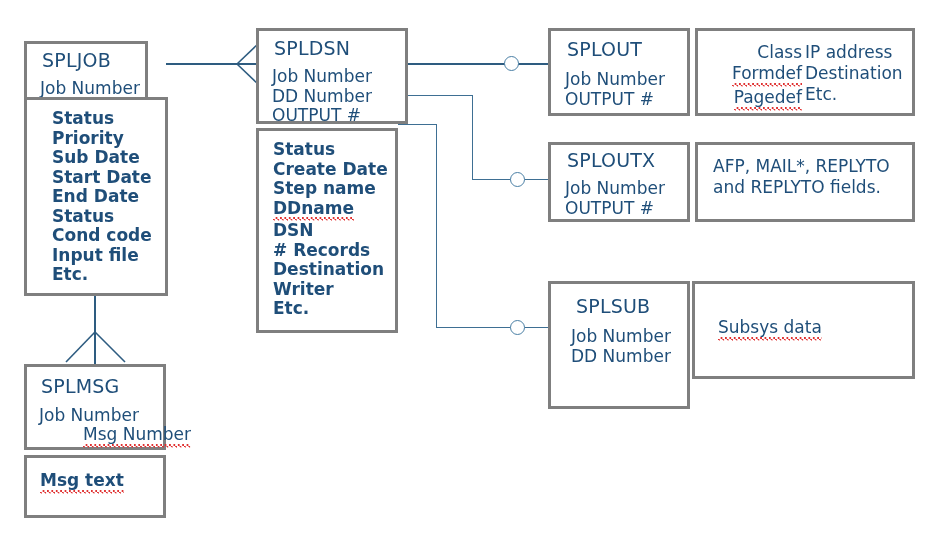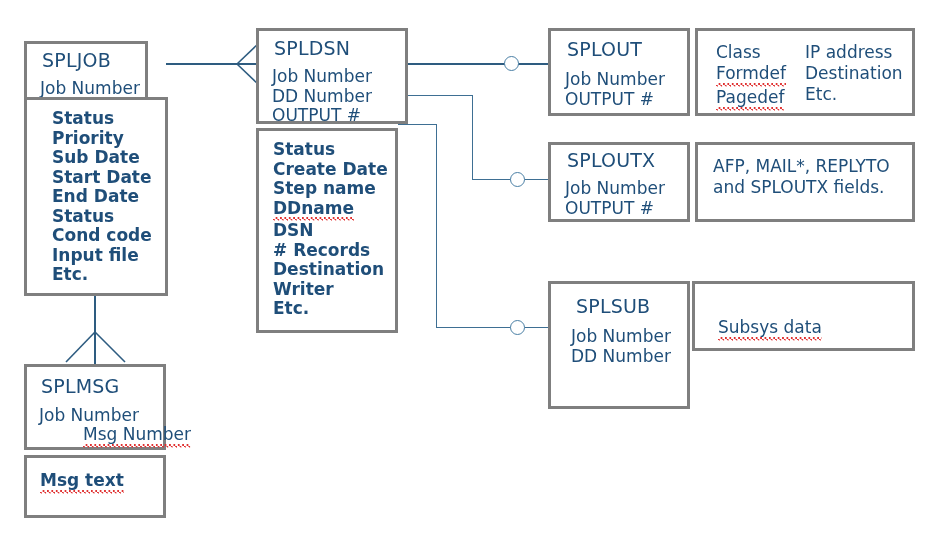--- a/index.html
+++ b/index.html
@@ -182,21 +182,21 @@
   </div>
 
   <div class="box box-hdr" style="left:548px; top:28px; width:142px; height:88px;">
     <div class="ent-title" style="position:absolute; left:16px; top:7px;">SPLOUT</div>
     <div class="key-list" style="position:absolute; left:14px; top:39px;">
       <div>Job Number</div>
       <div>OUTPUT #</div>
     </div>
   </div>
   <div class="box" style="left:695px; top:28px; width:220px; height:88px;">
-    <div class="note-col note-text" style="left:18px; top:11px;">
+    <div class="note-col note-text" style="left:34px; top:11px;text-align:right;">
       <div>Class</div>
       <div><span class="sq">Formdef</span></div>
       <div><span class="sq">Pagedef</span></div>
     </div>
     <div class="note-col note-text" style="left:107px; top:11px;">
       <div>IP address</div>
       <div>Destination</div>
       <div>Etc.</div>
     </div>
   </div>
@@ -204,30 +204,30 @@
   <div class="box box-hdr" style="left:548px; top:142px; width:142px; height:80px;">
     <div class="ent-title" style="position:absolute; left:16px; top:4px;">SPLOUTX</div>
     <div class="key-list" style="position:absolute; left:14px; top:34px;">
       <div>Job Number</div>
       <div>OUTPUT #</div>
     </div>
   </div>
   <div class="box" style="left:695px; top:142px; width:220px; height:80px;">
     <div class="note-text" style="position:absolute; left:15px; top:11px;">
       <div>AFP, MAIL*, REPLYTO</div>
-      <div>and SPLOUTX fields.</div>
+      <div>and REPLYTO fields.</div>
     </div>
   </div>
 
   <div class="box box-hdr" style="left:548px; top:281px; width:142px; height:128px;">
     <div class="ent-title" style="position:absolute; left:25px; top:11px;">SPLSUB</div>
     <div class="key-list" style="position:absolute; left:20px; top:43px;">
       <div>Job Number</div>
       <div>DD Number</div>
     </div>
   </div>
-  <div class="box" style="left:692px; top:281px; width:223px; height:70px;">
+  <div class="box" style="left:692px; top:281px; width:223px; height:98px;">
     <div class="note-text" style="position:absolute; left:23px; top:33px;">
       <span class="sq">Subsys data</span>
     </div>
   </div>
 
 </div>
 
 </body></html>

